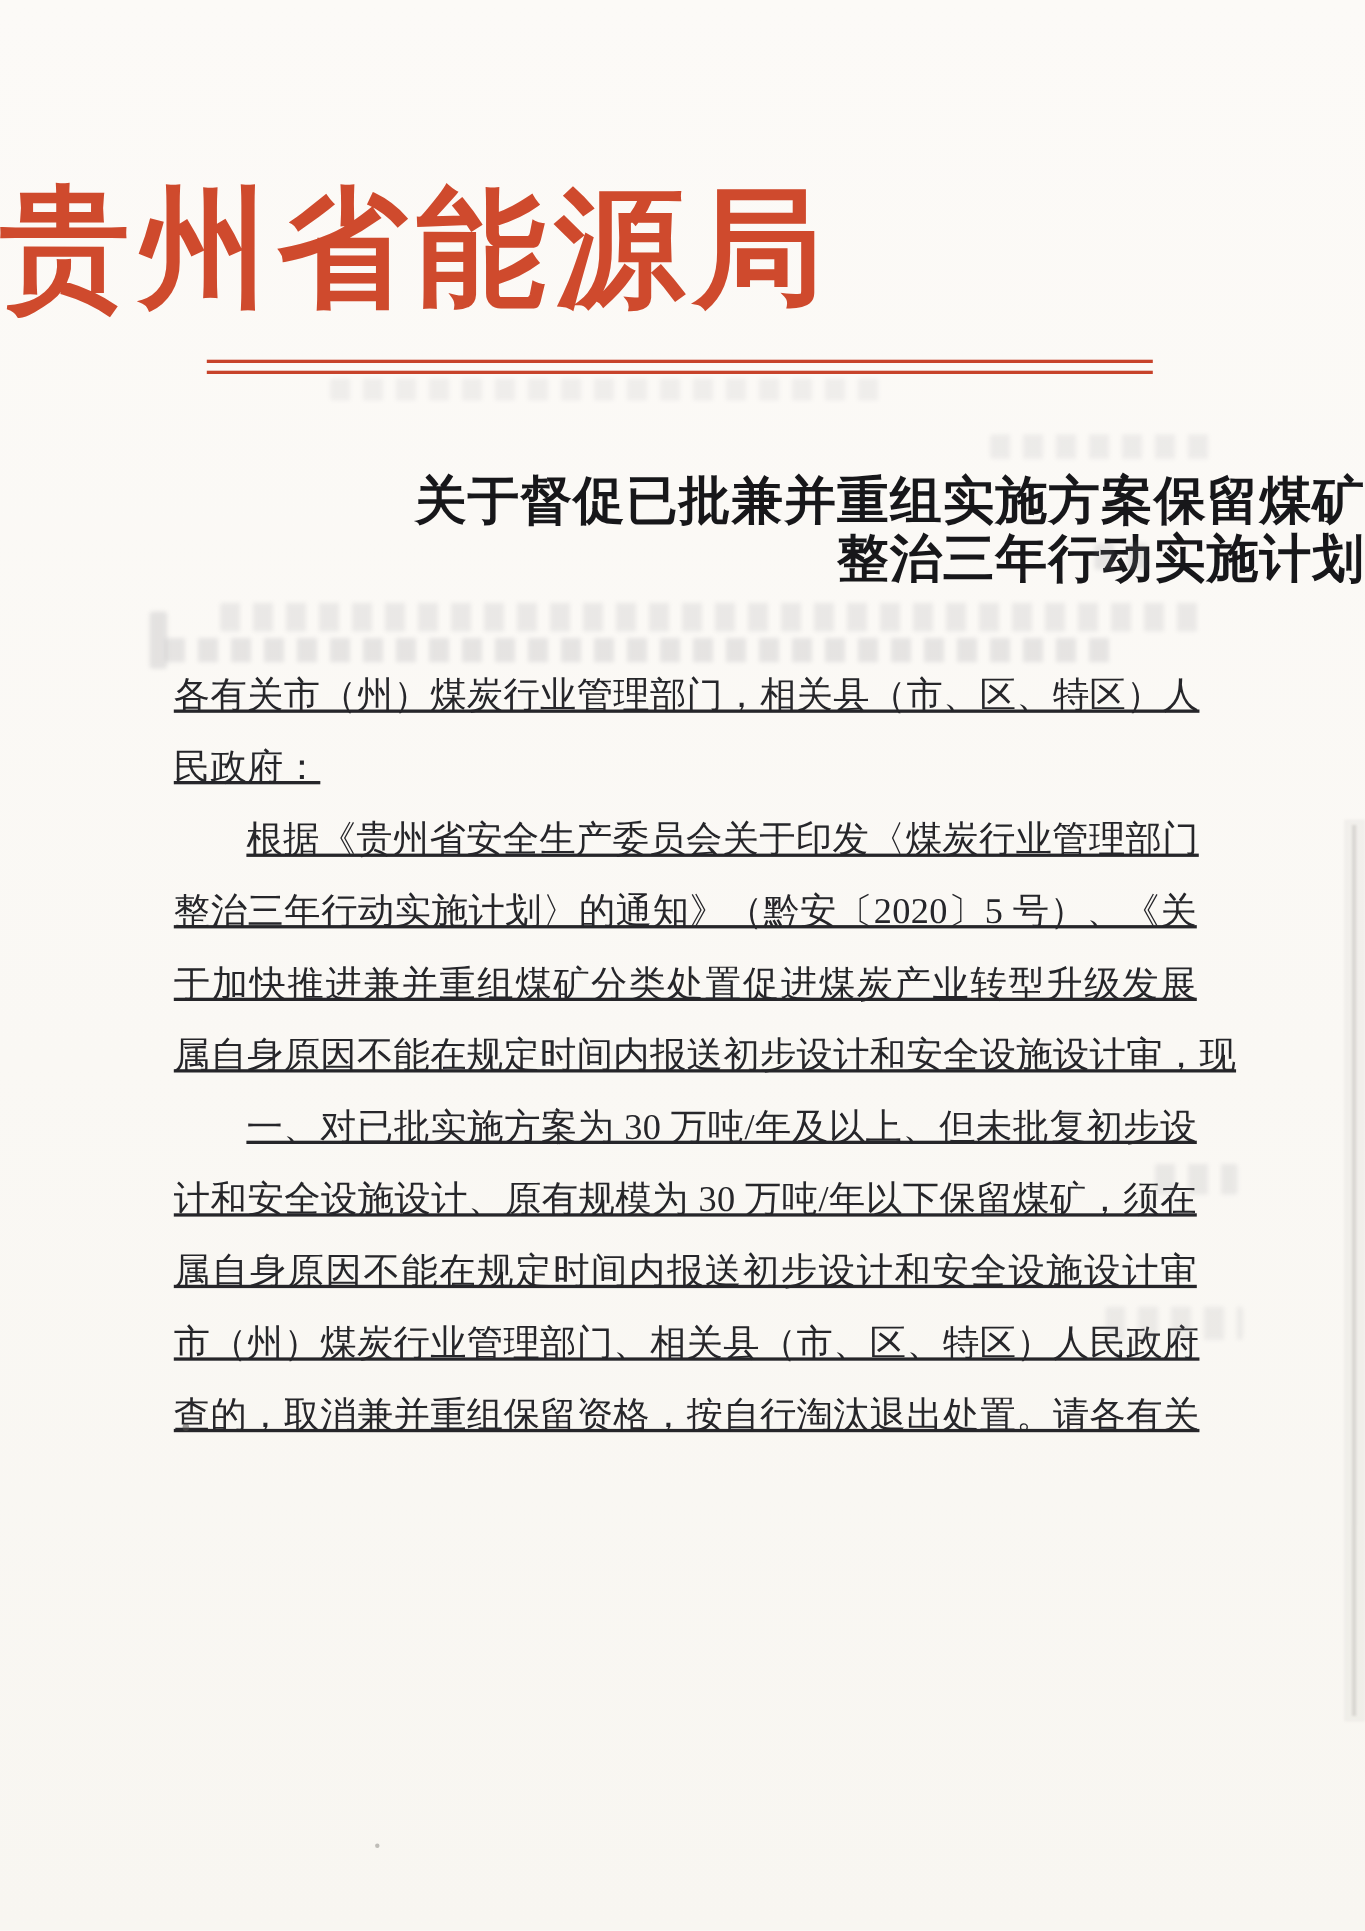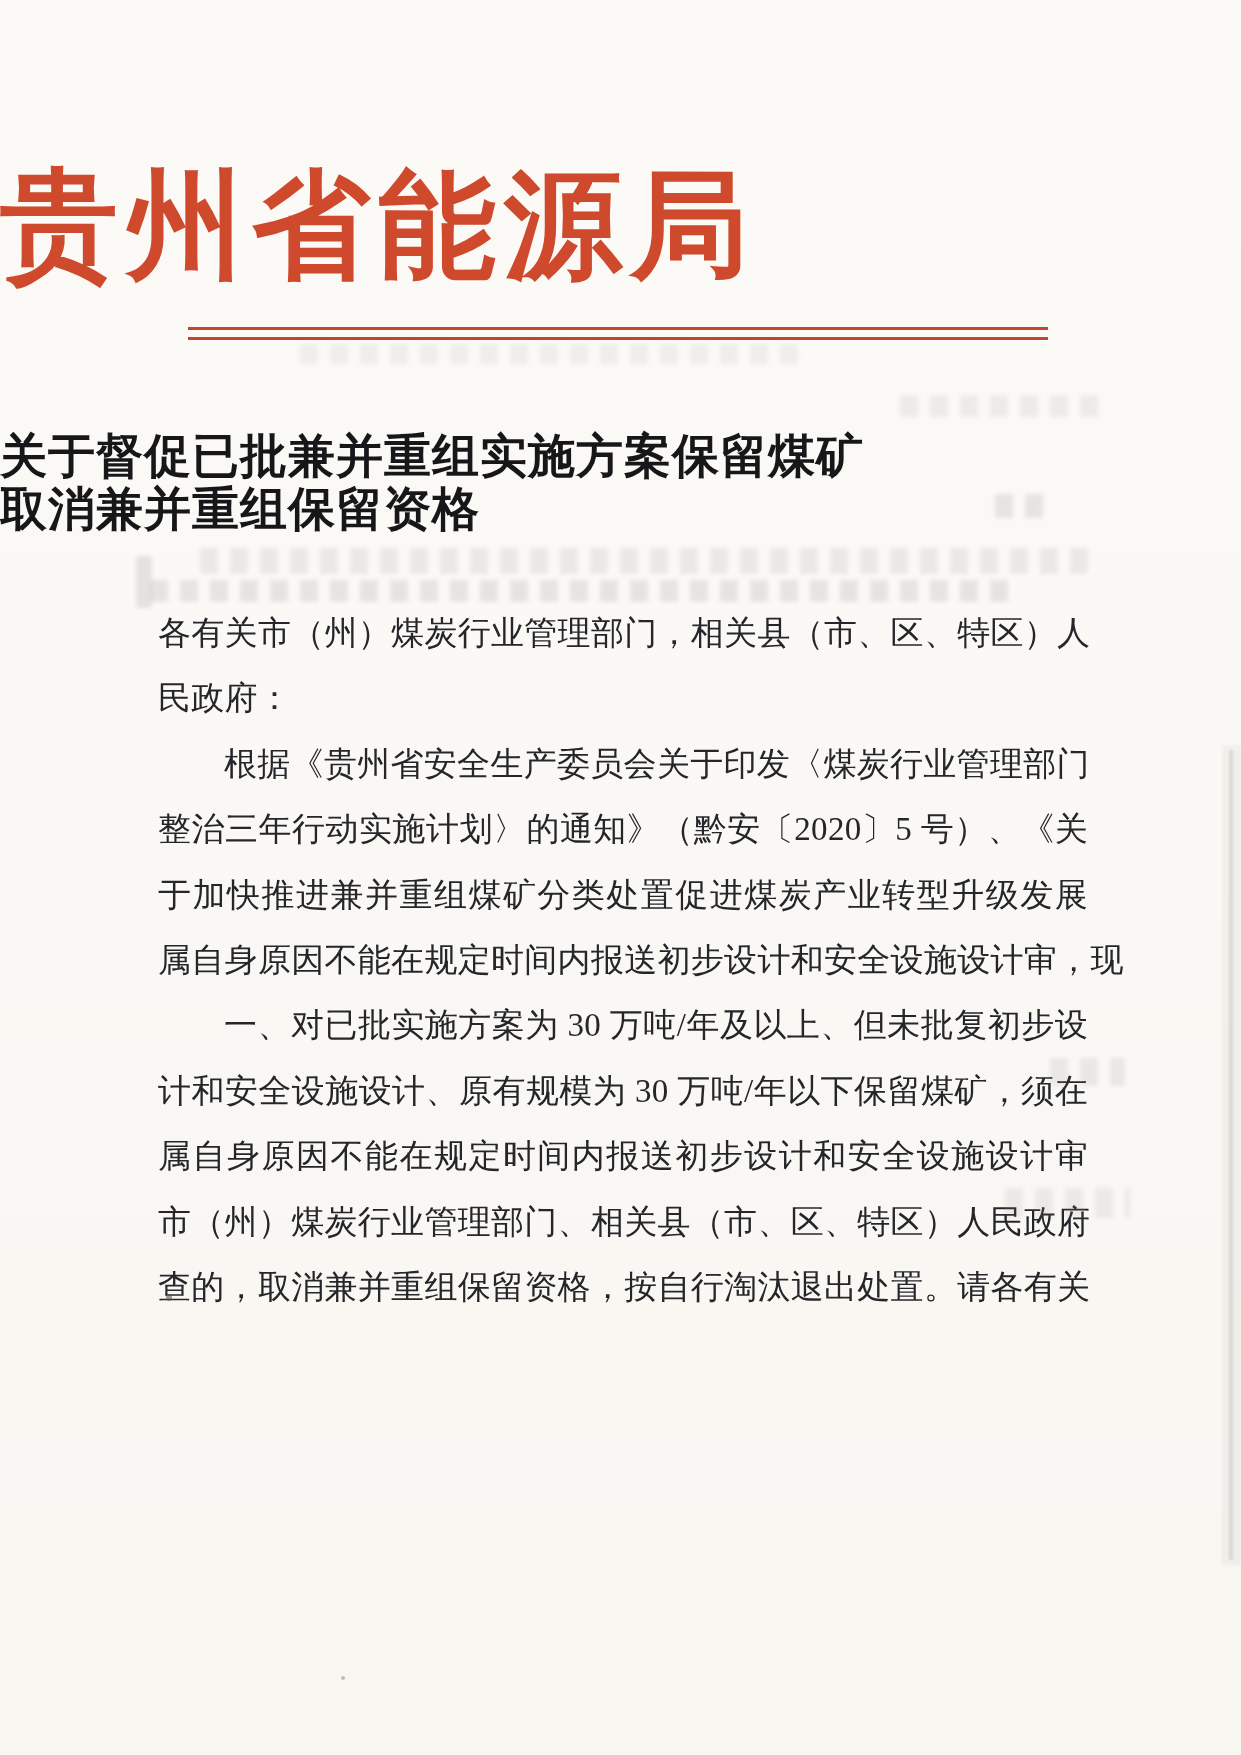--- a/index.html
+++ b/index.html
@@ -15,31 +15,31 @@
     text-align:left;font-size:118px;line-height:1;font-weight:700;
     letter-spacing:8px;color:#cf4a2d;white-space:nowrap;
   }
   .rule{
     position:absolute;top:327px;left:188px;width:860px;height:7px;
     border-top:3px solid #c7432b;border-bottom:3px solid #c7432b;
   }
   
   .doc-title{
     position:absolute;top:430px;left:0;width:100%;
-    text-align:left;font-weight:700;color:#17171a;
+    text-align:right;font-weight:700;color:#17171a;
     font-size:47px;line-height:53px;letter-spacing:1px;
   }
   
   .body-text{
     position:absolute;top:601px;left:158px;width:930px;
     font-size:33px;color:#26262a;letter-spacing:.3px;
   }
   .line{
     height:65.4px;line-height:65.4px;white-space:nowrap;
-    text-align:justify;text-align-last:justify;
+    text-align:justify;text-align-last:justify;text-decoration:underline;
   }
   .line.short{text-align-last:left;}
   .line.indent{padding-left:66px;width:864px;}
   
   .ghost{
     position:absolute;filter:blur(2px);border-radius:3px;
     background:repeating-linear-gradient(90deg,#8a8a92 0 18px,transparent 18px 30px);
   }
   .edge-band{
     position:absolute;background:#b7b4af;filter:blur(1px);
@@ -50,21 +50,21 @@
 <body>
 
 <div class="page">
 
   <div class="agency">贵州省能源局</div>
 
   <div class="rule"></div>
 
   <div class="doc-title">
     <div>关于督促已批兼并重组实施方案保留煤矿</div>
-    <div>取消兼并重组保留资格</div>
+    <div>整治三年行动实施计划</div>
   </div>
 
   <div class="body-text">
     <div class="line">各有关市（州）煤炭行业管理部门，相关县（市、区、特区）人</div>
     <div class="line short">民政府：</div>
     <div class="line indent">根据《贵州省安全生产委员会关于印发〈煤炭行业管理部门</div>
     <div class="line">整治三年行动实施计划〉的通知》（黔安〔2020〕5 号）、《关</div>
     <div class="line">于加快推进兼并重组煤矿分类处置促进煤炭产业转型升级发展</div>
     <div class="line">属自身原因不能在规定时间内报送初步设计和安全设施设计审，现</div>
     <div class="line indent">一、对已批实施方案为 30 万吨/年及以上、但未批复初步设</div>

